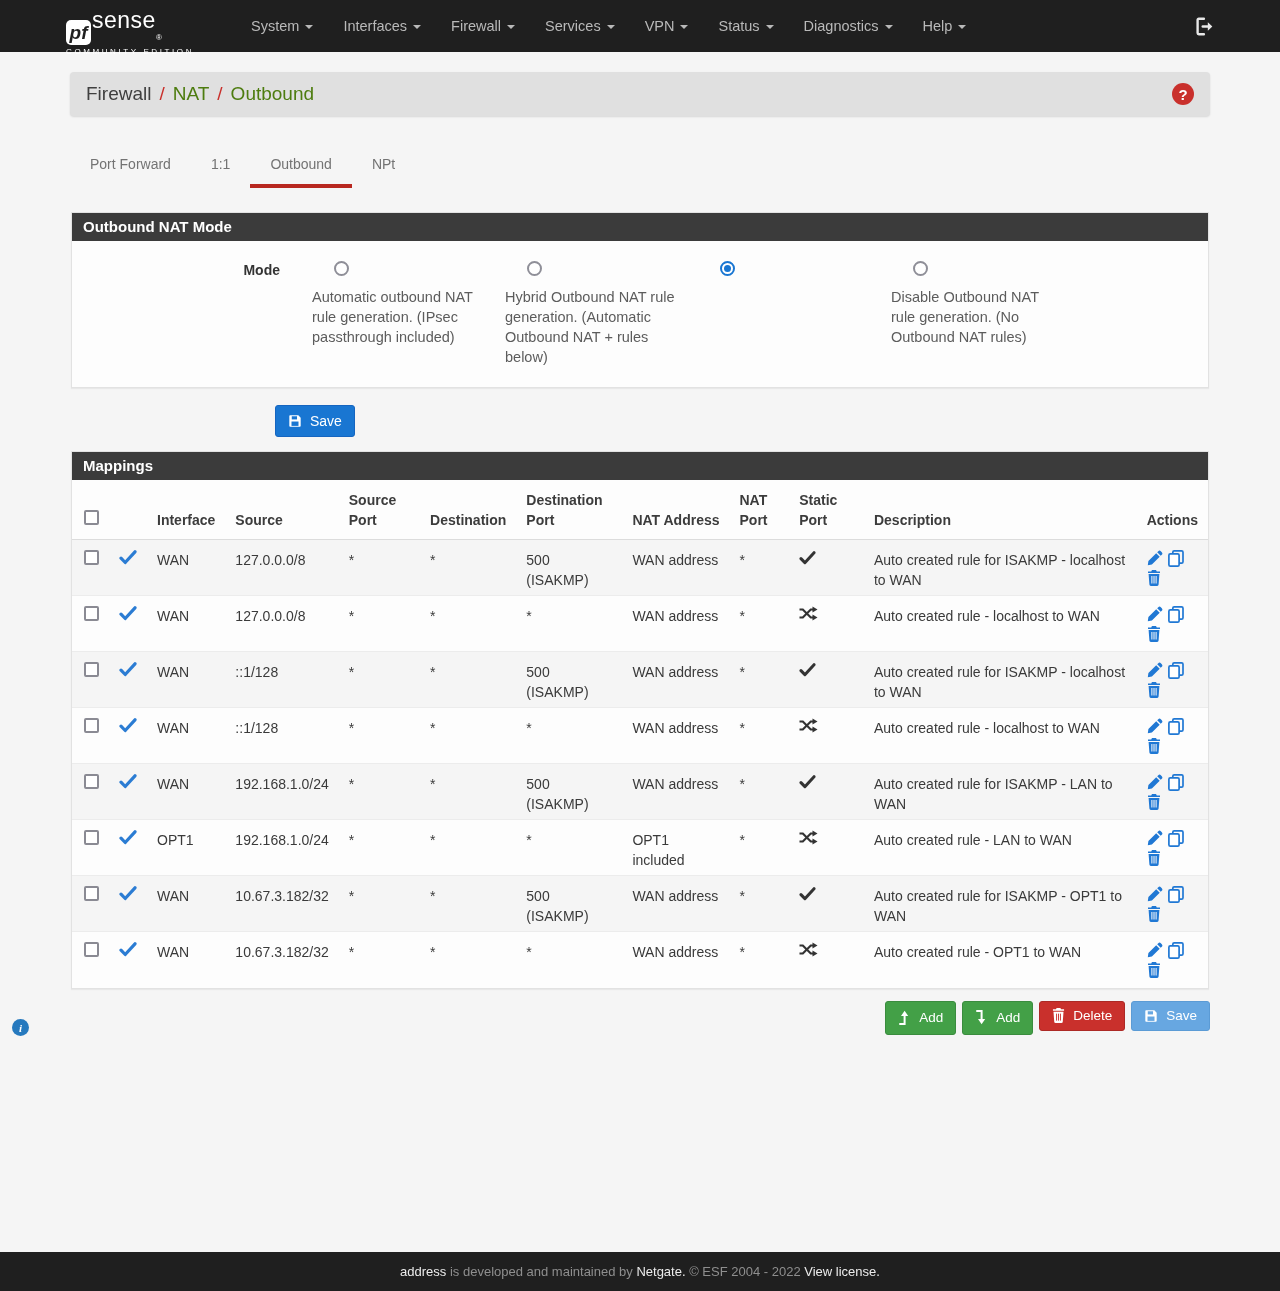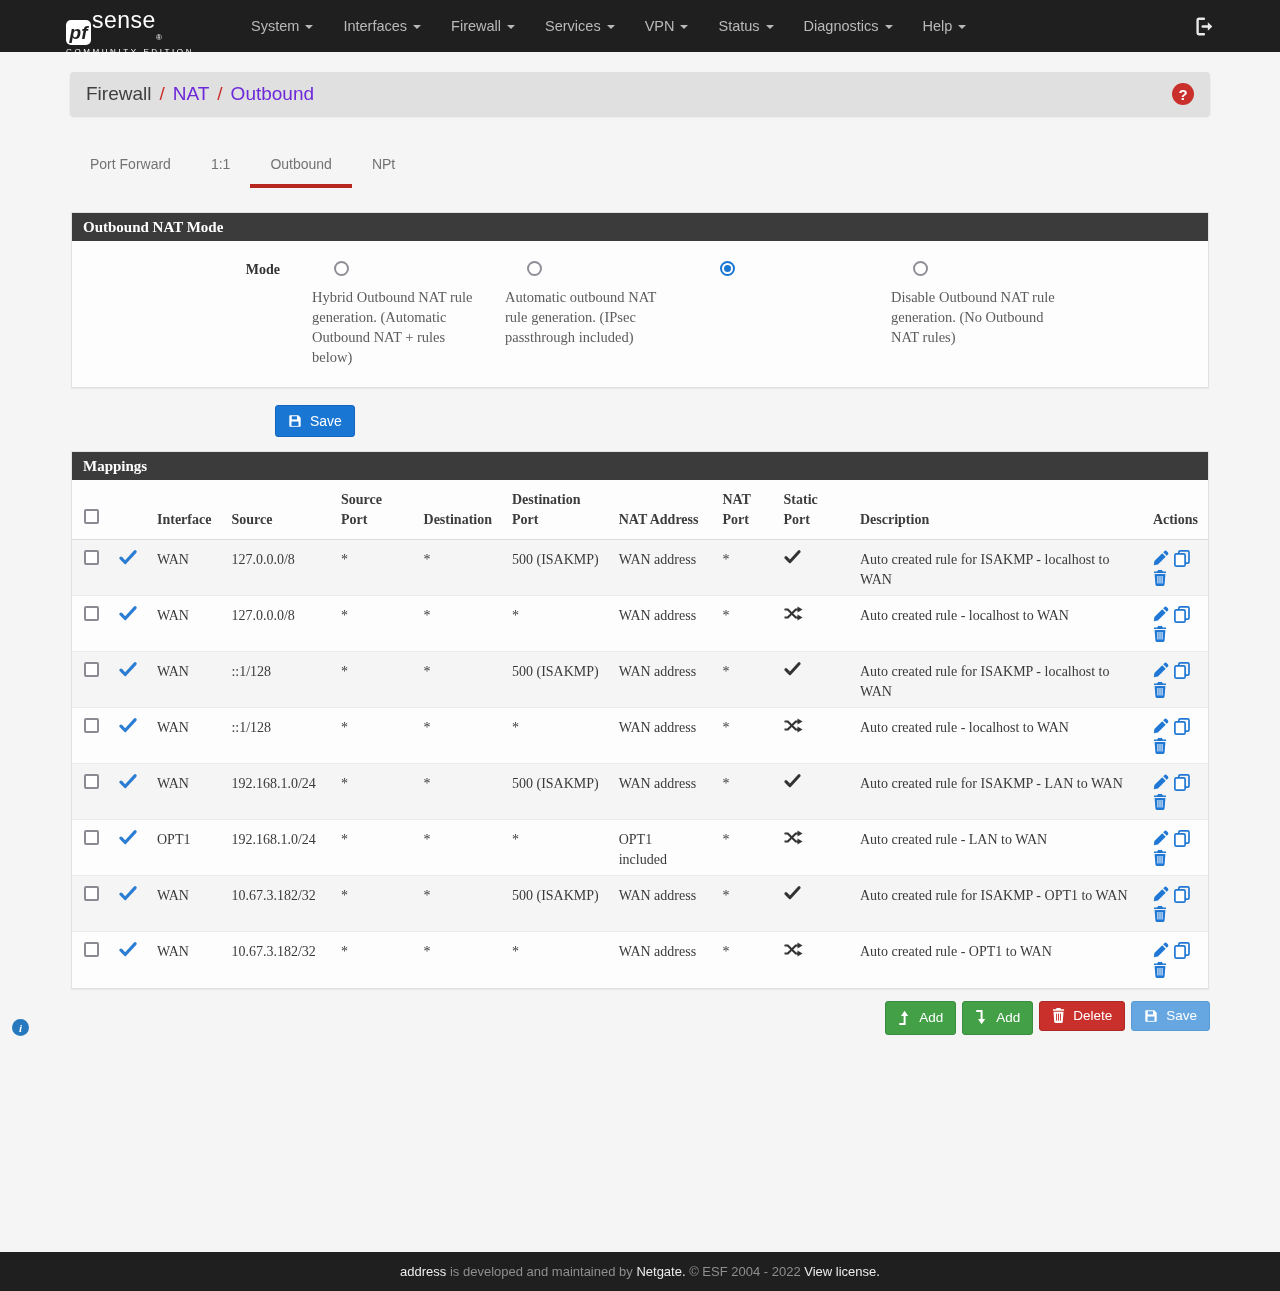--- a/index.html
+++ b/index.html
@@ -26,31 +26,31 @@
            border-right:4px solid transparent; border-top:4px solid #b9b9b9;
            margin-left:6px; vertical-align:middle; }
   .nav-right { margin-left:auto; display:flex; align-items:center; }
   .logout { color:#e8e8e8; cursor:pointer; display:flex; }
   
   .crumb { width:1140px; margin:20px auto 0; background:#e0e0e0; border-radius:4px;
            padding:11px 16px; font-size:19px; display:flex; align-items:center;
            box-shadow:0 1px 2px rgba(0,0,0,0.12); }
   .crumb .root { color:#3f3f3f; }
   .crumb .sep { color:#c9302c; margin:0 8px; }
-  .crumb a { color:#6d28d9; text-decoration:none; cursor:pointer; }
+  .crumb a { color:#4d7c0f; text-decoration:none; cursor:pointer; }
   .crumb-help { margin-left:auto; width:22px; height:22px; border-radius:50%; background:#c9302c;
                 color:#fff; font-weight:bold; font-size:15px; display:flex; align-items:center;
                 justify-content:center; cursor:pointer; }
   
   .tabs { width:1140px; margin:30px auto 0; display:flex; }
   .tab { padding:10px 20px 12px; color:#737373; font-size:14px; cursor:pointer; }
   .tab.active { border-bottom:4px solid #b8271f; }
   
   .panel { width:1138px; margin:0 auto; background:#fdfdfd; border:1px solid #e2e2e2;
-           box-shadow:0 1px 1px rgba(0,0,0,0.05);font-family:Liberation Serif, serif; }
+           box-shadow:0 1px 1px rgba(0,0,0,0.05); }
   .panel-heading { background:#3b3b3b; color:#fff; font-weight:bold; font-size:15px;
                    padding:5px 11px; line-height:18px; }
   .mode-panel { margin-top:24px; }
   .mode-body { display:flex; padding:20px 0 20px; }
   .field-label { width:240px; text-align:right; padding-right:32px; font-weight:bold;
                  color:#333; padding-top:1px; }
   .options { display:flex; }
   .option { width:193px; }
   .radio { width:15px; height:15px; border:2px solid #8f8f98; border-radius:50%;
            background:#fff; margin:0 0 11px 22px; position:relative; cursor:pointer; }
@@ -153,25 +153,25 @@
   <div class="tab">NPt</div>
 </div>
 
 <div class="panel mode-panel">
   <div class="panel-heading">Outbound NAT Mode</div>
   <div class="mode-body">
     <div class="field-label">Mode</div>
     <div class="options">
       <div class="option">
         <div class="radio"></div>
-        <div class="opt-label">Hybrid Outbound NAT rule generation. (Automatic Outbound NAT + rules below)</div>
+        <div class="opt-label">Automatic outbound NAT rule generation. (IPsec passthrough included)</div>
       </div>
       <div class="option">
         <div class="radio"></div>
-        <div class="opt-label">Automatic outbound NAT rule generation. (IPsec passthrough included)</div>
+        <div class="opt-label">Hybrid Outbound NAT rule generation. (Automatic Outbound NAT + rules below)</div>
       </div>
       <div class="option selected">
         <div class="radio"></div>
       </div>
       <div class="option">
         <div class="radio"></div>
         <div class="opt-label">Disable Outbound NAT rule generation. (No Outbound NAT rules)</div>
       </div>
     </div>
   </div>

